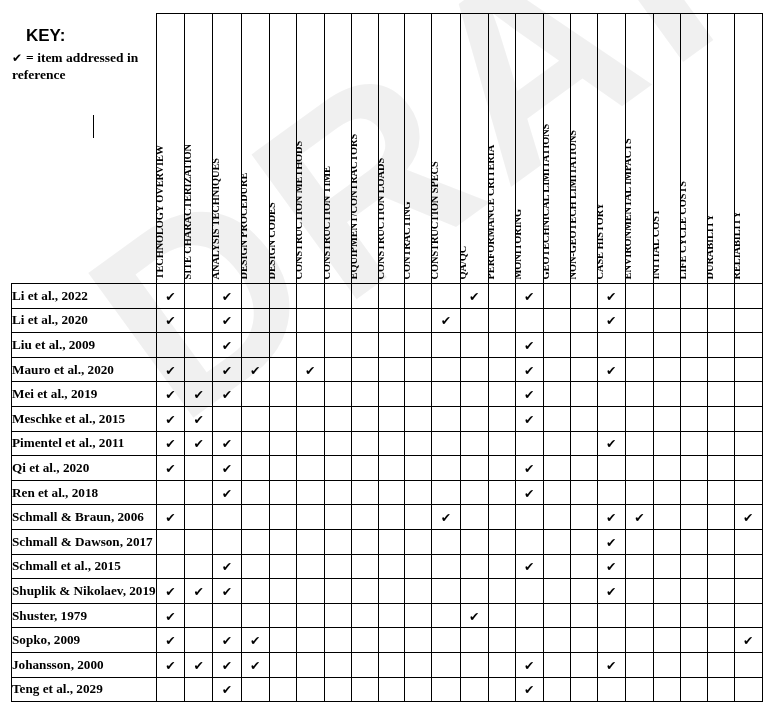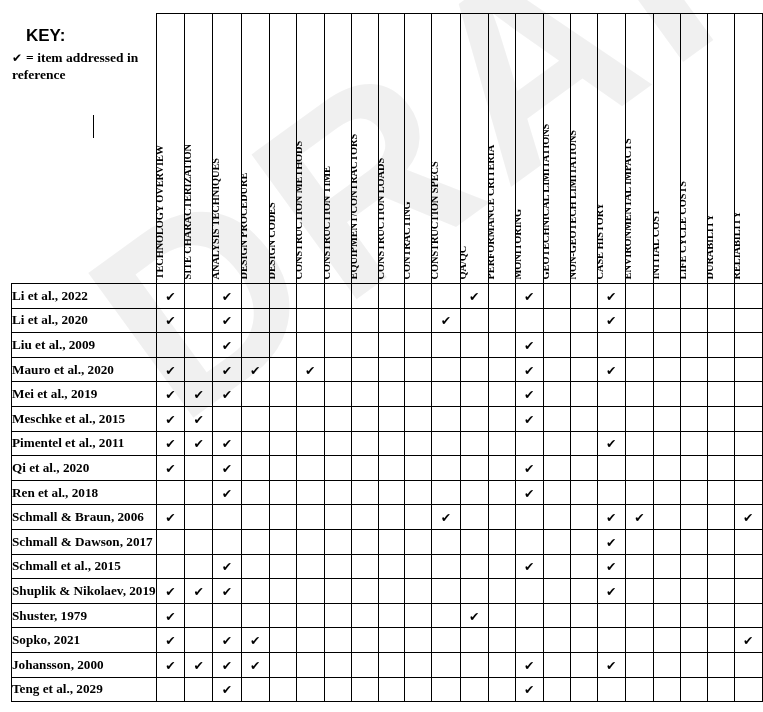--- a/index.html
+++ b/index.html
@@ -593,21 +593,21 @@
         <td class="cell"></td>
         <td class="cell"></td>
         <td class="cell"></td>
         <td class="cell"></td>
         <td class="cell"></td>
         <td class="cell"></td>
         <td class="cell"></td>
         <td class="cell"></td>
       </tr>
       <tr class="data-row">
-        <td class="rowlabel">Sopko, 2021</td>
+        <td class="rowlabel">Sopko, 2009</td>
         <td class="cell"><span class="chk">✔</span></td>
         <td class="cell"></td>
         <td class="cell"><span class="chk">✔</span></td>
         <td class="cell"><span class="chk">✔</span></td>
         <td class="cell"></td>
         <td class="cell"></td>
         <td class="cell"></td>
         <td class="cell"></td>
         <td class="cell"></td>
         <td class="cell"></td>

